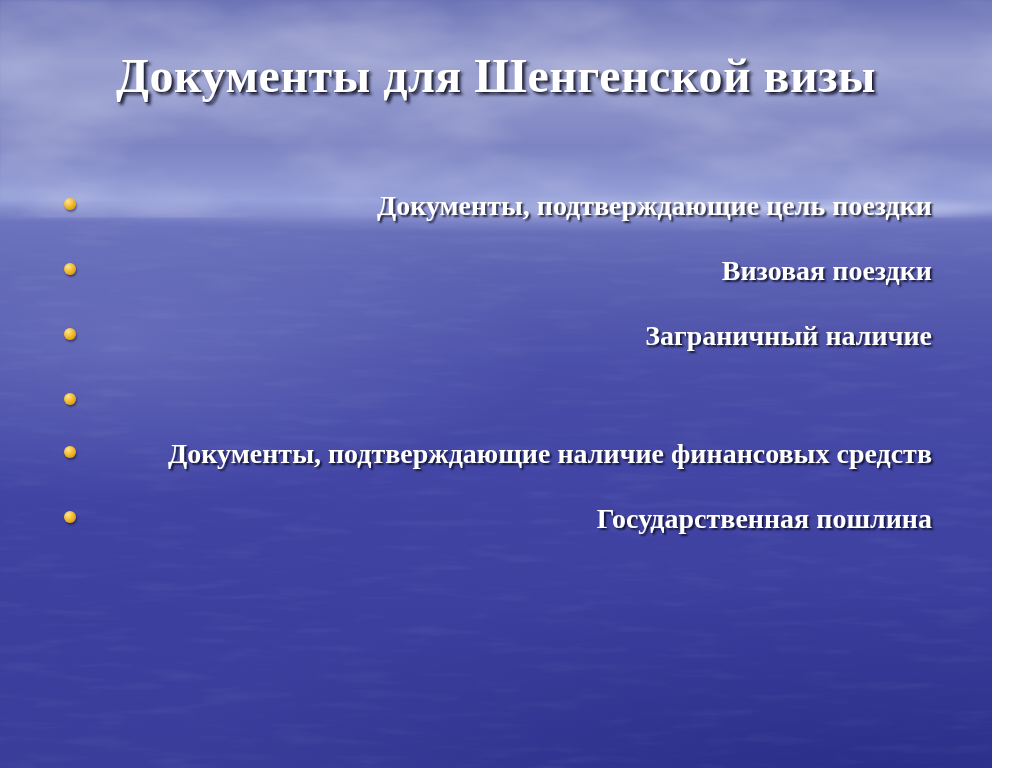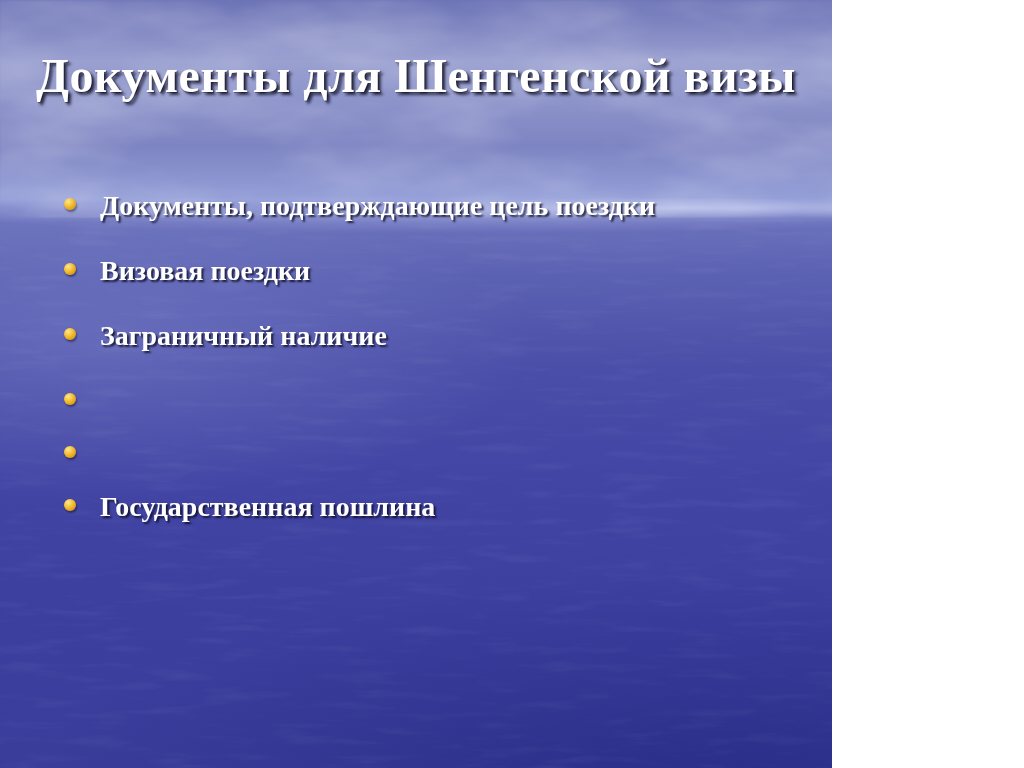--- a/index.html
+++ b/index.html
@@ -3,21 +3,21 @@
 <meta charset="utf-8">
 <style>
   html, body { margin: 0; padding: 0; }
   body {
     width: 1024px; height: 768px;
     font-family: "Liberation Serif", "DejaVu Serif", serif;
     overflow: hidden;
   }
   .slide {
     position: relative;
-    width: 832px; height: 768px;
+    width: 992px; height: 768px;
     overflow: hidden;
   }
   
   .bg {
     position: absolute; inset: 0;
     background:
       
       radial-gradient(ellipse 520px 14px at 82% 208px, rgba(215,222,250,0.55), rgba(215,222,250,0) 70%),
       radial-gradient(ellipse 700px 26px at 55% 214px, rgba(190,198,240,0.35), rgba(190,198,240,0) 75%),
       
@@ -59,20 +59,21 @@
     position: absolute;
     left: 64px; top: 189px;
     width: 868px;
     list-style: none;
     margin: 0; padding: 0;
   }
   .item {
     display: flex;
     align-items: flex-start;
     margin-bottom: 32px;
+    justify-content: space-between;
   }
   .dot {
     flex: 0 0 auto;
     width: 12px; height: 12px;
     margin: 9px 24px 0 0;
     border-radius: 50%;
     background: radial-gradient(circle at 35% 30%, #ffe690 0%, #f2bc2e 45%, #d9960f 80%, #b97b06 100%);
     box-shadow: 1px 2px 2px rgba(10,10,40,0.45);
   }
   .txt {
@@ -136,20 +137,21 @@
     </li>
     <li class="item">
       <span class="dot"></span>
       <span class="txt">Заграничный наличие</span>
     </li>
     <li class="item">
       <span class="dot"></span>
     </li>
     <li class="item">
       <span class="dot"></span>
+      <span class="txt">Документы, подтверждающие наличие финансовых средств</span>
     </li>
     <li class="item">
       <span class="dot"></span>
       <span class="txt">Государственная пошлина</span>
     </li>
   </ul>
 
 </div>
 
 </body></html>

